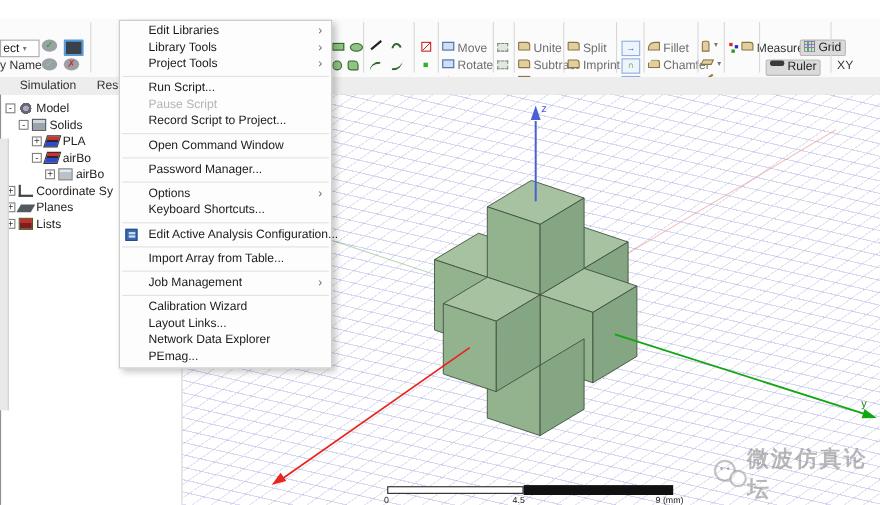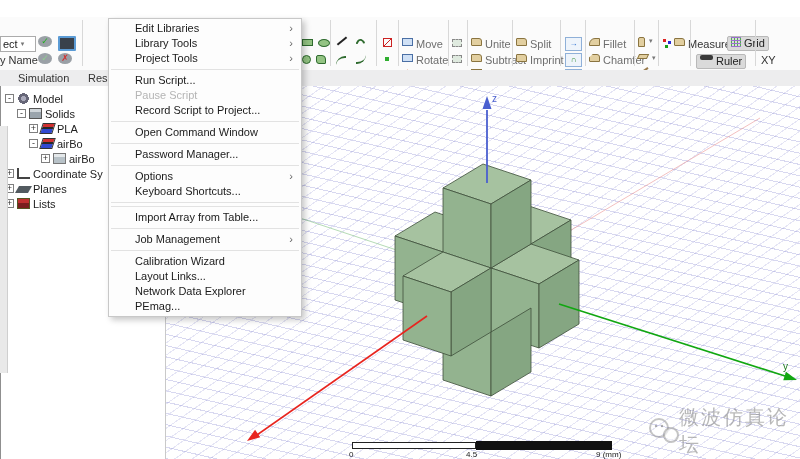--- a/index.html
+++ b/index.html
@@ -72,21 +72,21 @@
   .ti-lists-icon{background:linear-gradient(#c03030 40%,#7a1e1e 40%);border:1px solid #552;box-sizing:border-box;}
   
   .viewport{position:absolute;left:166px;top:86px;width:634px;height:373px;background-color:#fff;
     background-image:
       repeating-linear-gradient(13deg,rgba(125,125,205,.30) 0 1px,transparent 1px 11px),
       repeating-linear-gradient(145deg,rgba(125,125,205,.20) 0 1px,transparent 1px 10px);}
   .scalebar-white{position:absolute;left:186px;top:356px;width:124px;height:7px;background:#fff;border:1px solid #222;box-sizing:border-box;}
   .scalebar-black{position:absolute;left:310px;top:355px;width:136px;height:9px;background:#111;}
   .sb-label{position:absolute;top:364px;font-size:8px;color:#222;}
   .watermark{position:absolute;left:480px;top:318px;display:flex;align-items:center;color:rgba(125,125,125,.55);}
-  .watermark .wm-text{font-size:20px;font-weight:normal;letter-spacing:2px;font-family:sans-serif;}
+  .watermark .wm-text{font-size:20px;font-weight:bold;letter-spacing:2px;font-family:sans-serif;}
   
   .tools-menu{position:absolute;left:108px;top:18px;width:192px;background:#fdfdfd;border:1px solid #c8c8c8;
      box-shadow:3px 3px 6px rgba(0,0,0,.22);padding:2px 0;z-index:50;}
   .mitem{position:relative;height:15px;line-height:15px;padding-left:26px;padding-right:18px;color:#1a1a1a;white-space:nowrap;}
   .mitem.disabled{color:#b4b4b4;}
   .mitem.highlight{background:#1675d2;color:#fff;border-radius:2px;margin:0 1px;padding-left:25px;}
   .mitem .sub-arrow{position:absolute;right:8px;top:0;color:#666;font-size:11px;}
   .msep{border-top:1px solid #e2e2e2;margin:3px 2px;}
   .micon{position:absolute;left:5px;top:2px;width:11px;height:11px;box-sizing:border-box;}
   .mi-queued-simulations-icon{background:#284a8a;border:1px solid #16305e;}
@@ -356,20 +356,21 @@
         <div class="mitem disabled">Pause Script</div>
         <div class="mitem">Record Script to Project...</div>
         <div class="msep"></div>
         <div class="mitem">Open Command Window</div>
         <div class="msep"></div>
         <div class="mitem">Password Manager...</div>
         <div class="msep"></div>
         <div class="mitem">Options<span class="sub-arrow">›</span></div>
         <div class="mitem">Keyboard Shortcuts...</div>
         <div class="msep"></div>
+        <div class="mitem">Edit Active Analysis Configuration...<span class="micon mi-analysis-config-icon"></span></div>
         <div class="msep"></div>
         <div class="mitem">Import Array from Table...</div>
         <div class="msep"></div>
         <div class="mitem">Job Management<span class="sub-arrow">›</span></div>
         <div class="msep"></div>
         <div class="mitem">Calibration Wizard</div>
         <div class="mitem">Layout Links...</div>
         <div class="mitem">Network Data Explorer</div>
         <div class="mitem">PEmag...</div>
       </div>

